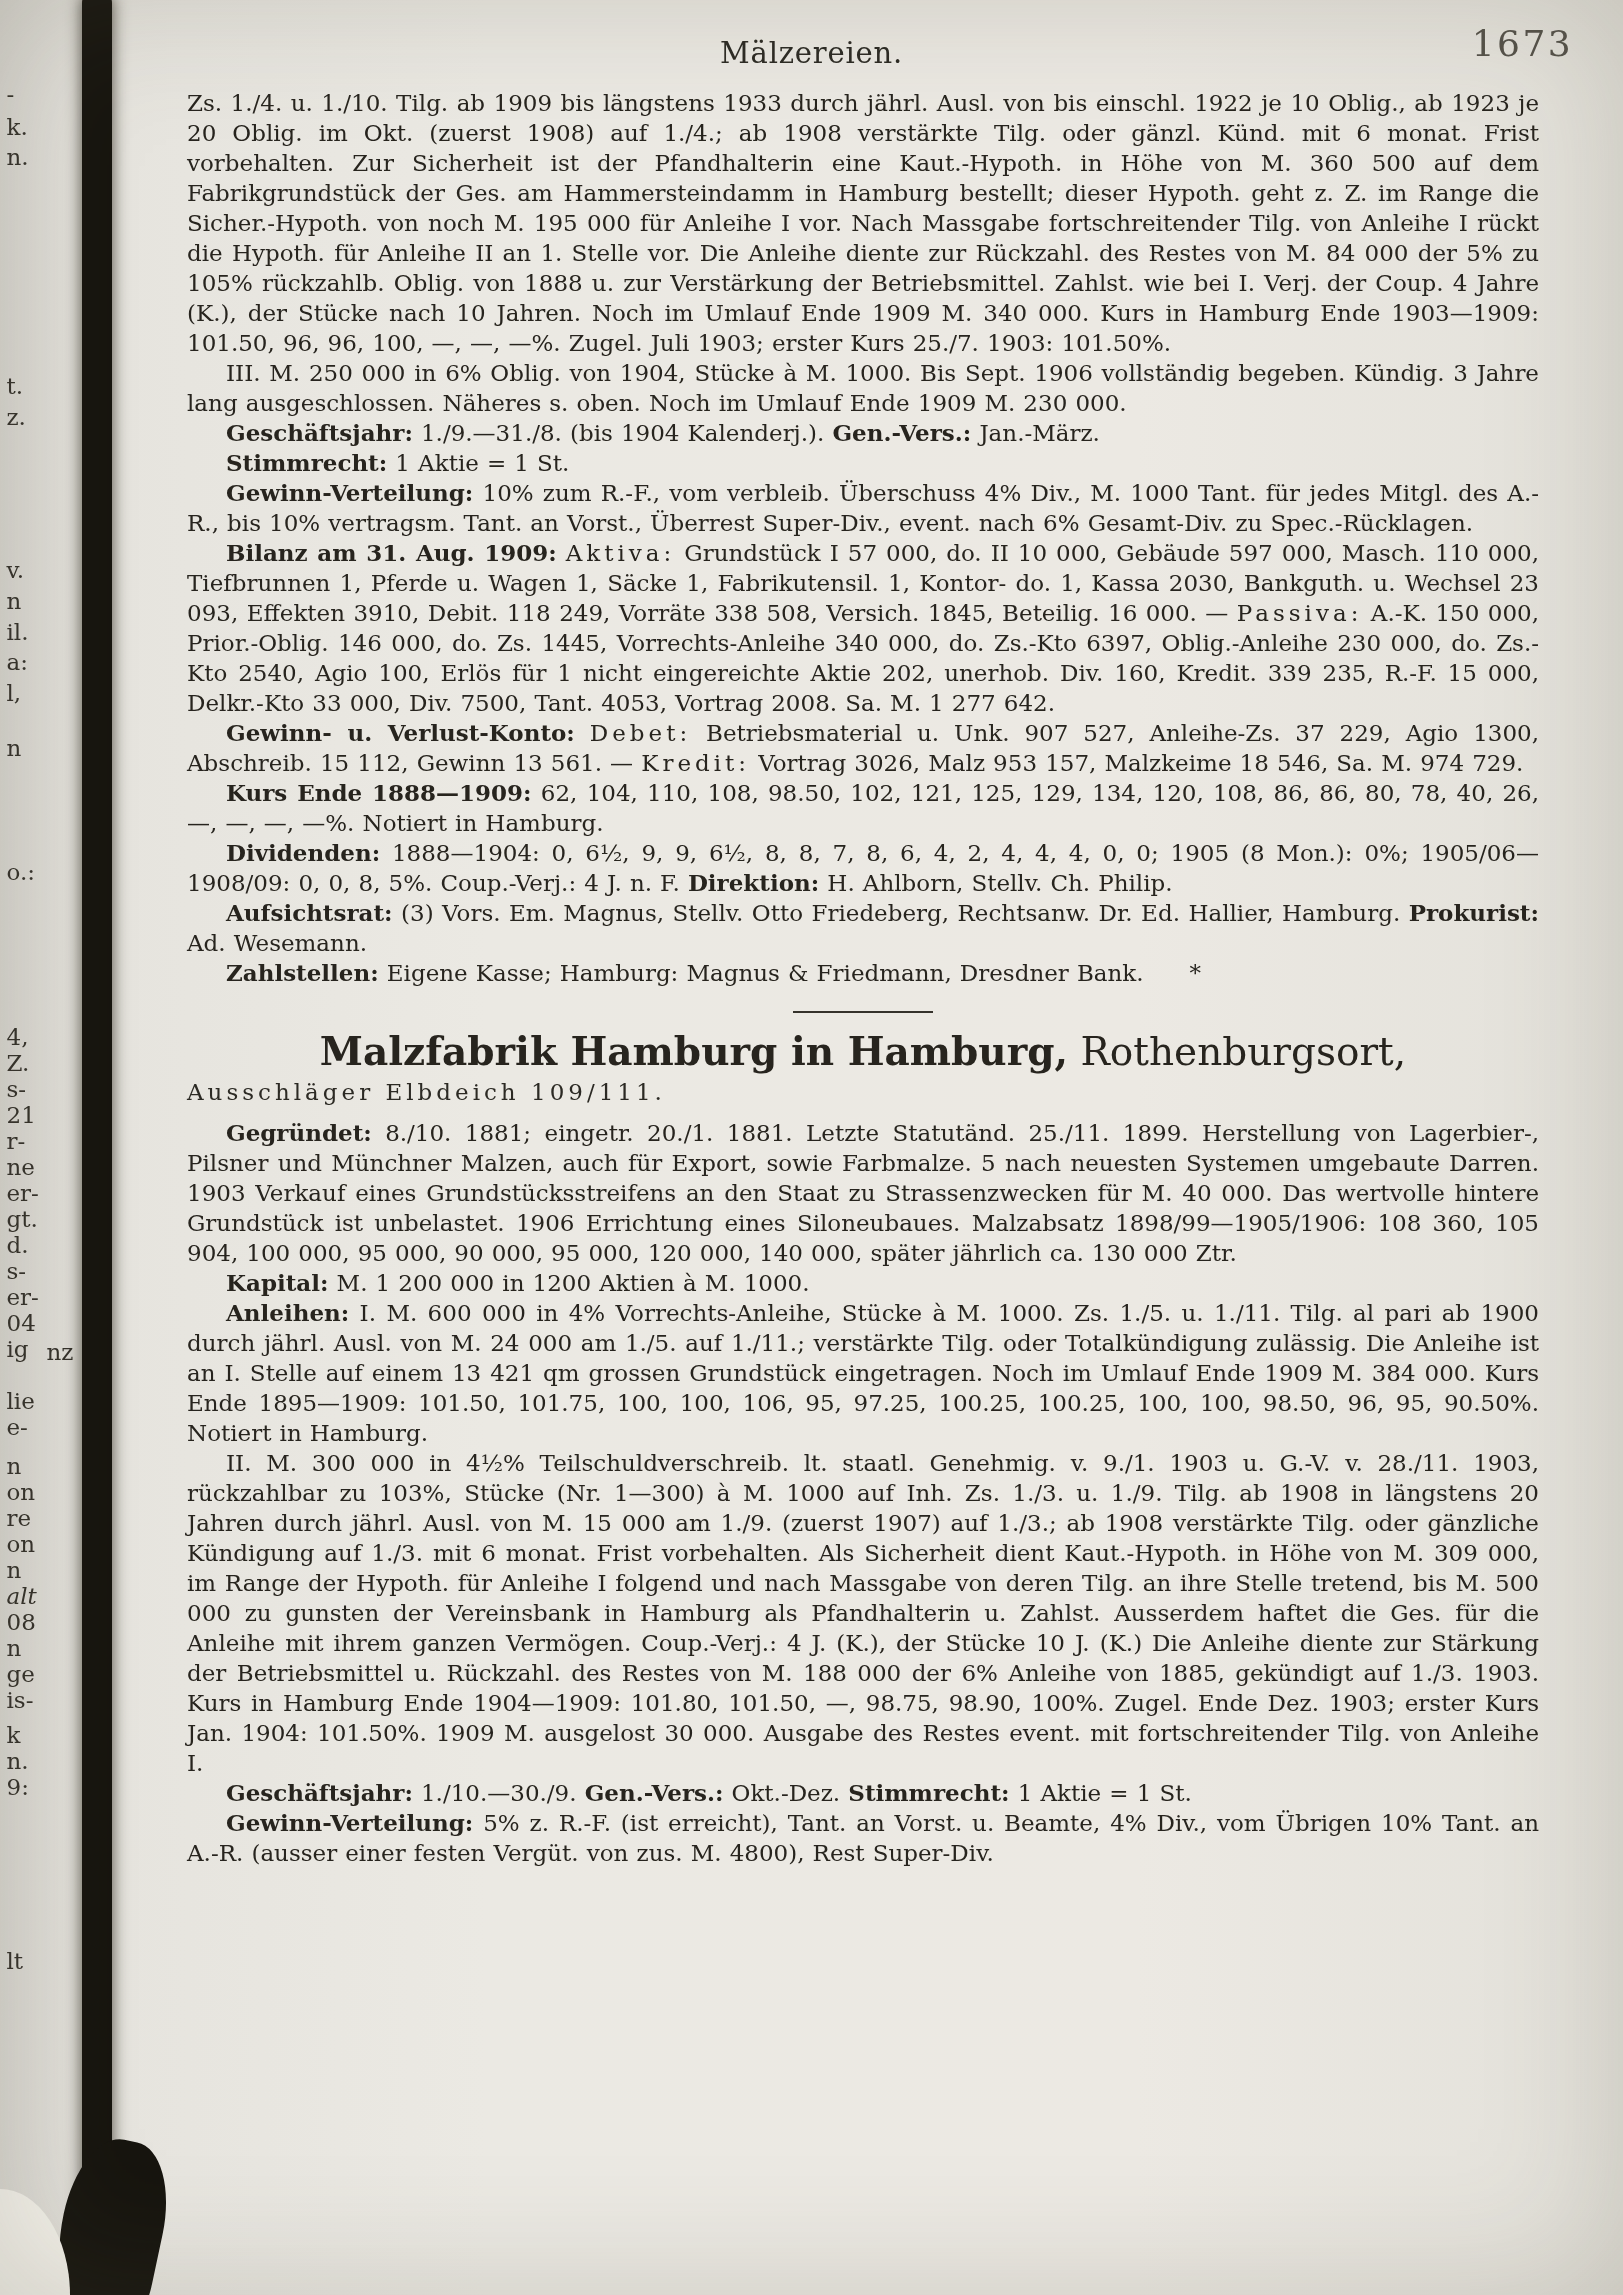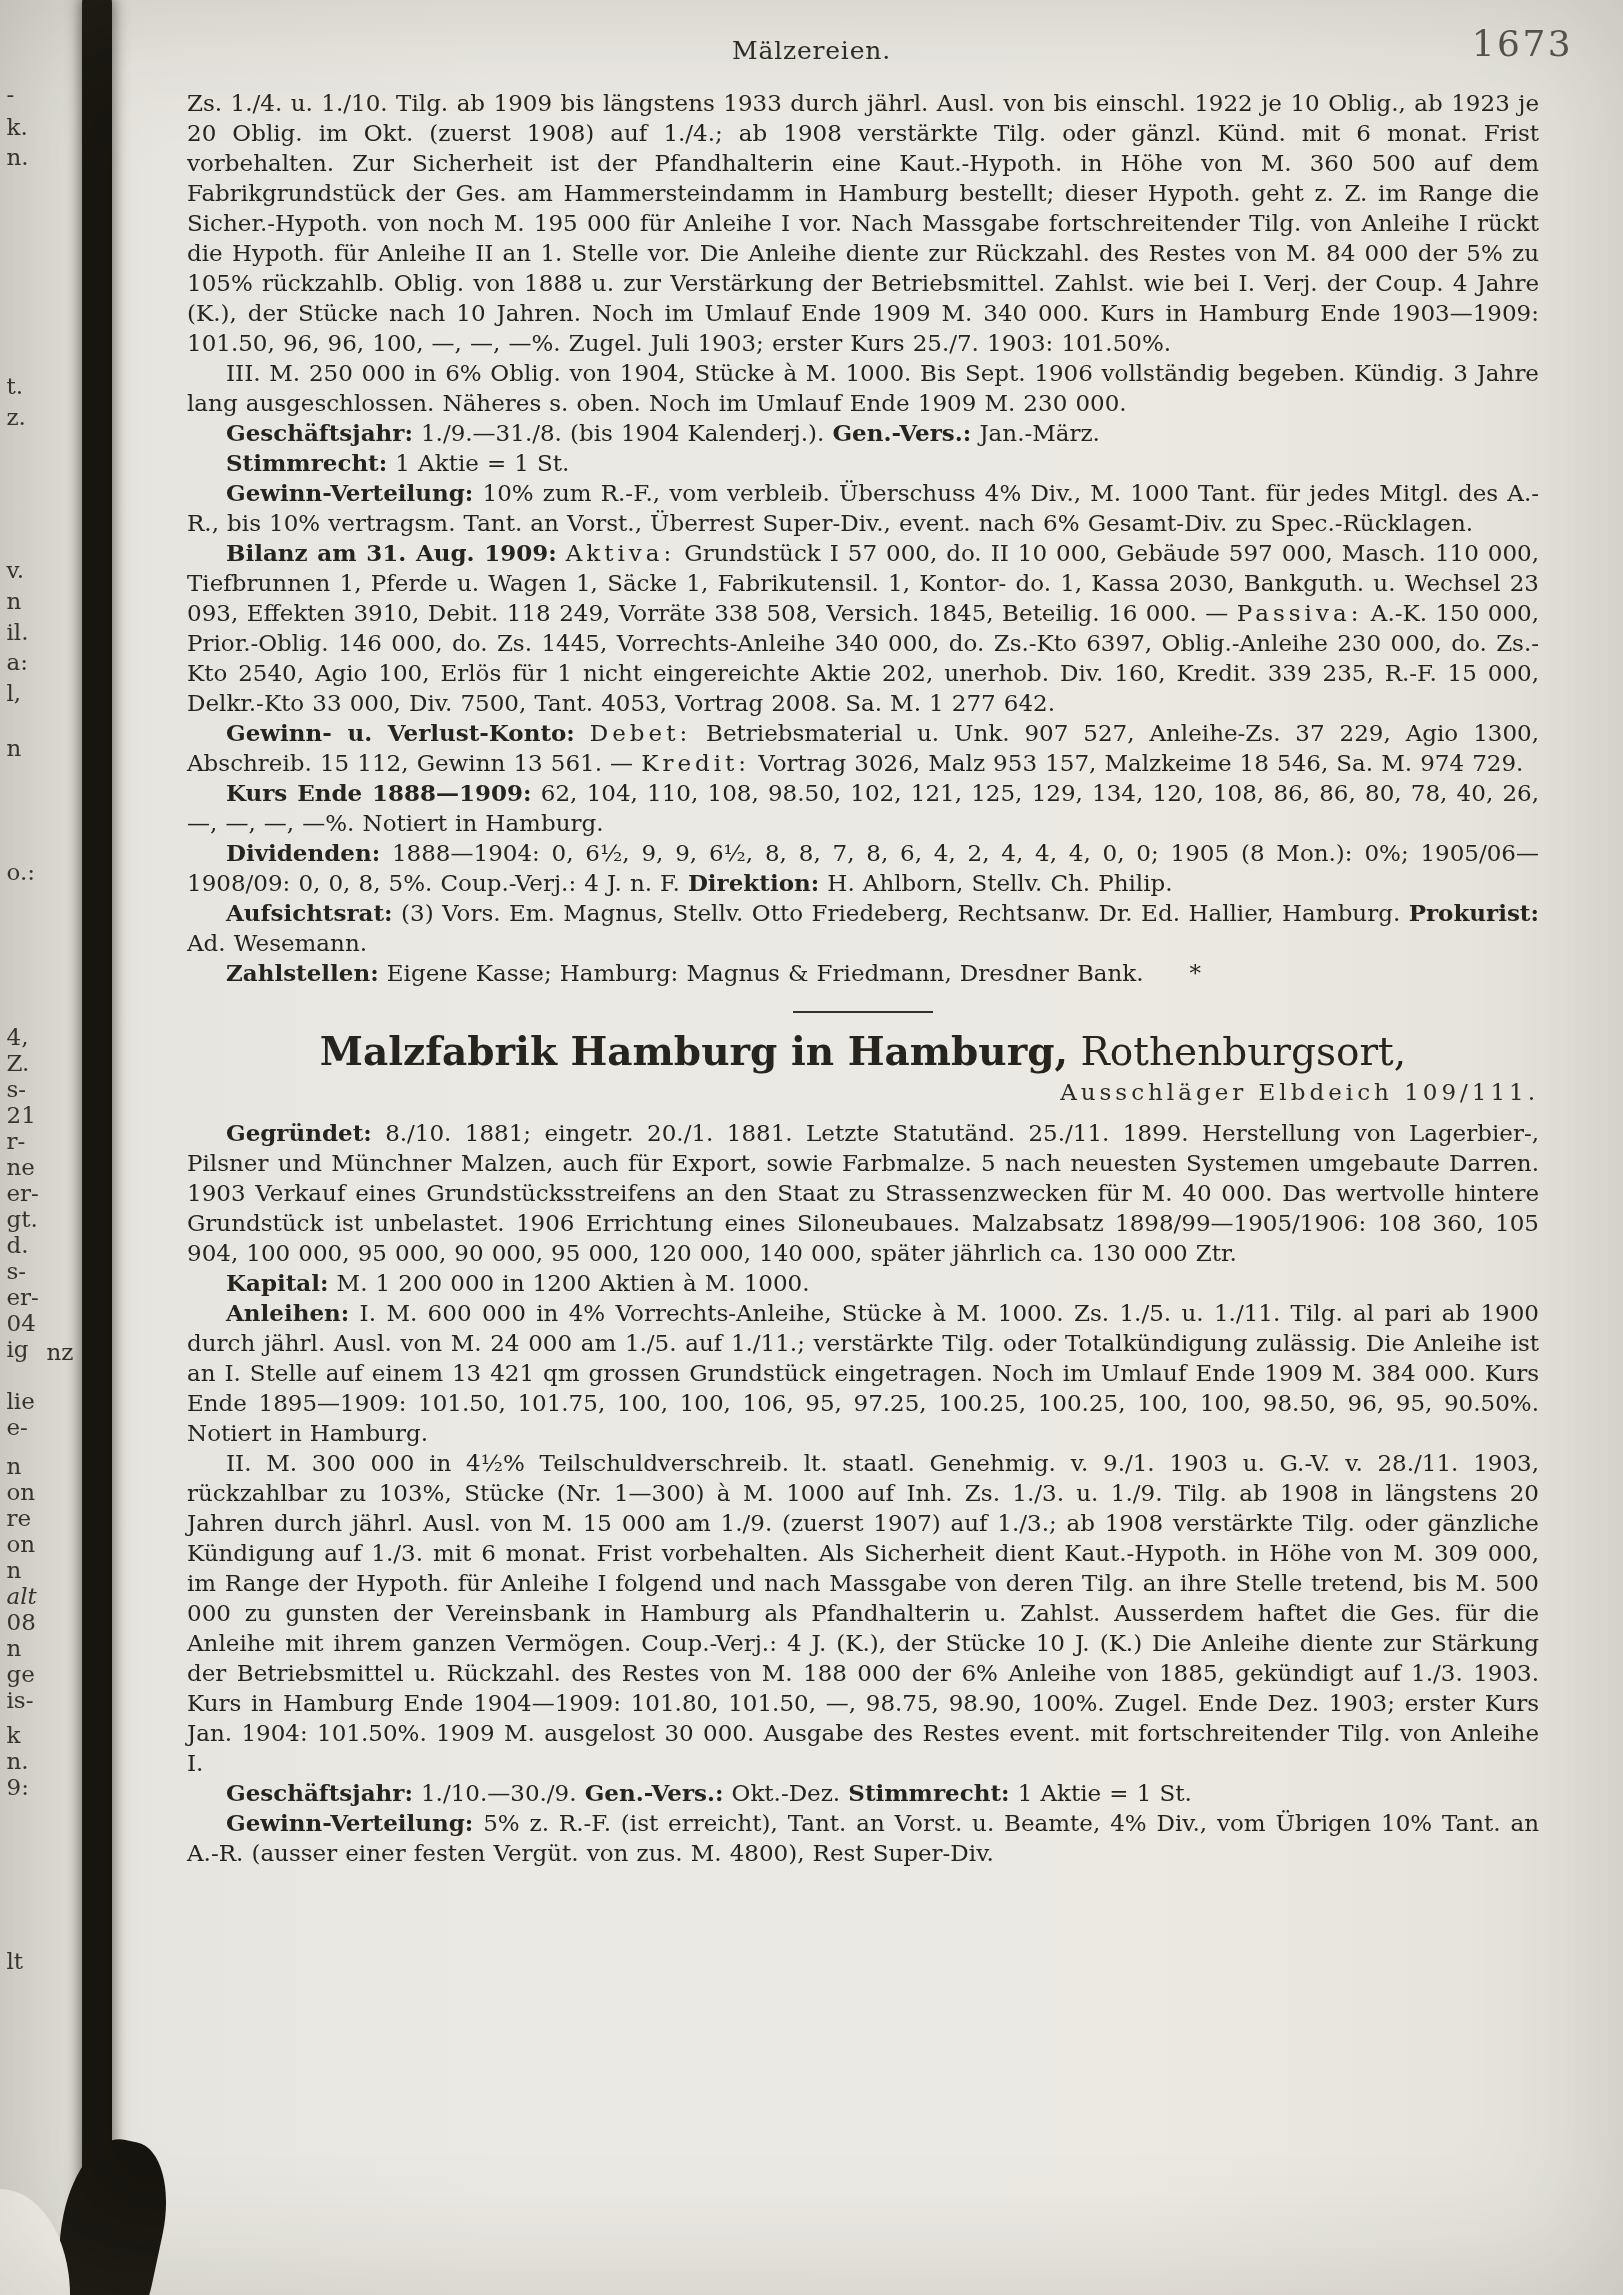--- a/index.html
+++ b/index.html
@@ -15,31 +15,31 @@
   .gutter{
     position:absolute;left:82px;top:-9.7px;width:30px;height:2330px;background:#17150f;border-radius:13px;
     box-shadow:6.5px 0 14.6px -4.9px rgba(47,43,33,.65),-6.5px 0 14.6px -4.9px rgba(47,43,33,.65);
   }
   .gutter-blob{position:absolute;left:60px;bottom:-39px;width:101px;height:195px;background:#17150f;
     border-radius:50% 50% 35% 65%;transform:rotate(12deg);}
   .page-curl{position:absolute;left:0;bottom:0;width:70px;height:106px;background:#f3f1ea;border-radius:0 100% 0 0;}
   .margin-frags{position:absolute;left:0;top:0;width:81px;height:100%;font-size:23px;color:#34312a;}
   .frag{position:absolute;left:6.5px;white-space:nowrap;}
   .page-header{position:absolute;top:0;left:0;width:100%;height:89px;}
-  .running-title{position:absolute;top:36px;left:0;width:100%;text-align:center;font-size:25px;letter-spacing:0.8px;color:#2c2a24;}
+  .running-title{position:absolute;top:36px;left:0;width:100%;text-align:center;font-size:29px;letter-spacing:0.8px;color:#2c2a24;}
   .page-number{position:absolute;top:23px;right:50px;font-size:36px;letter-spacing:2.4px;color:#55524a;}
   .content{position:absolute;left:187px;top:88px;width:1352px;}
   .para{margin:0;font-size:23px;line-height:30px;text-align:justify;text-indent:39px;word-spacing:0.8px;}
   .para.noindent{text-indent:0;}
   .b{font-weight:bold;}
   .sp{letter-spacing:4px;}
   .divider{width:140px;margin:23px auto 16px;border-top:2.4px solid #35322b;height:0;}
   .company-heading{margin:0;font-weight:normal;text-align:center;font-size:39px;line-height:45px;}
   .company-heading .b{font-weight:bold;}
-  .company-address{margin:4.9px 0 13px;text-align:right;font-size:23px;letter-spacing:4px;color:#2c2a24;}
+  .company-address{margin:4.9px 0 13px;text-align:left;font-size:23px;letter-spacing:4px;color:#2c2a24;}
 </style>
 </head>
 <body>
 
 <div class="page">
 
   <div class="margin-frags" id="margin-frags">
       <span class="frag" style="top: 81px;">-</span>
       <span class="frag" style="top: 114px;">k.</span>
       <span class="frag" style="top: 144px;">n.</span>

